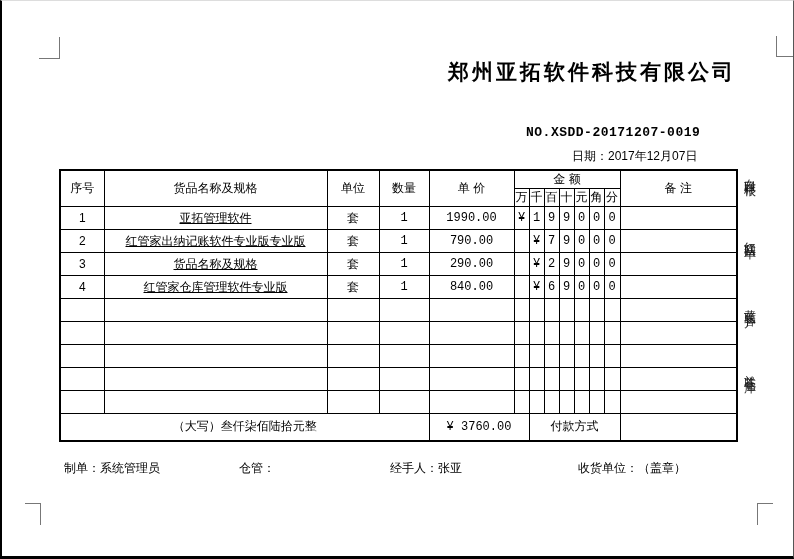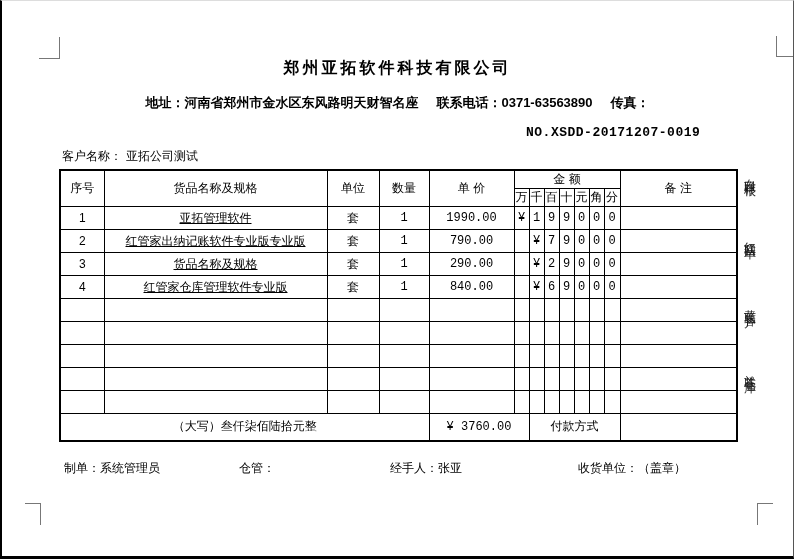--- a/index.html
+++ b/index.html
@@ -6,22 +6,22 @@
   .page{
     position:relative;width:794px;height:559px;background:#fff;overflow:hidden;
     font-family:"Liberation Sans",sans-serif;color:#000;box-sizing:border-box;
     border-left:2px solid #000;border-bottom:3px solid #000;border-right:1px solid #555;border-top:1px solid #ddd;
   }
   .mark{position:absolute;}
   .mark.tl{left:37px;top:36px;width:20px;height:21px;border-right:1px solid #777;border-bottom:1px solid #777;}
   .mark.tr{left:774px;top:35px;width:17px;height:20px;border-left:1px solid #777;border-bottom:1px solid #777;}
   .mark.bl{left:23px;top:502px;width:15px;height:21px;border-right:1px solid #777;border-top:1px solid #777;}
   .mark.br{left:755px;top:502px;width:15px;height:21px;border-left:1px solid #777;border-top:1px solid #777;}
-  .company{position:absolute;left:57px;top:57px;width:677px;text-align:center;
-    font-size:16px;font-weight:bold;letter-spacing:3px;}
+  .company{position:absolute;left:57px;top:57px;width:677px;text-align:right;
+    font-size:21px;font-weight:bold;letter-spacing:3px;}
   .addr{position:absolute;left:57px;top:93px;width:677px;text-align:center;
     font-size:13px;font-weight:bold;white-space:nowrap;}
   .addr .seg{margin:0 9px;}
   .form-title{position:absolute;left:57px;top:117px;width:677px;text-align:center;
     font-size:20px;font-weight:bold;letter-spacing:4px;}
   .order-no{position:absolute;left:524px;top:124px;font-size:13px;font-weight:bold;
     font-family:"Liberation Mono",monospace;letter-spacing:0.5px;}
   .date-line{position:absolute;left:570px;top:147px;font-size:12px;}
   .cust-line{position:absolute;left:60px;top:147px;font-size:12px;}
   .cust-line .val{margin-left:4px;}
@@ -58,24 +58,23 @@
 
 <div class="page">
 
   <div class="mark tl"></div>
   <div class="mark tr"></div>
   <div class="mark bl"></div>
   <div class="mark br"></div>
 
   <div class="company">郑州亚拓软件科技有限公司</div>
 
-  <div class="addr"><span class="seg"><span>地址：</span><span>河南省郑州市金水区东风路明天财智名座</span></span><span class="seg"><span>联系电话：</span><span>0371-63563890</span></span><span class="seg"><span>传真：</span></span></div>
 
   <div class="order-no">NO.XSDD-20171207-0019</div>
-  <div class="cust-line"><span>客户名称：</span><span class="val">亚拓公司测试</span></div>
+  <div class="date-line"><span>日期：</span><span>2017年12月07日</span></div>
 
   <table class="order">
     <colgroup>
       <col style="width:44px">
         <col style="width:223px">
         <col style="width:52px">
         <col style="width:50px">
       <col style="width:85px">
         <col style="width:15px">
         <col style="width:15px">

